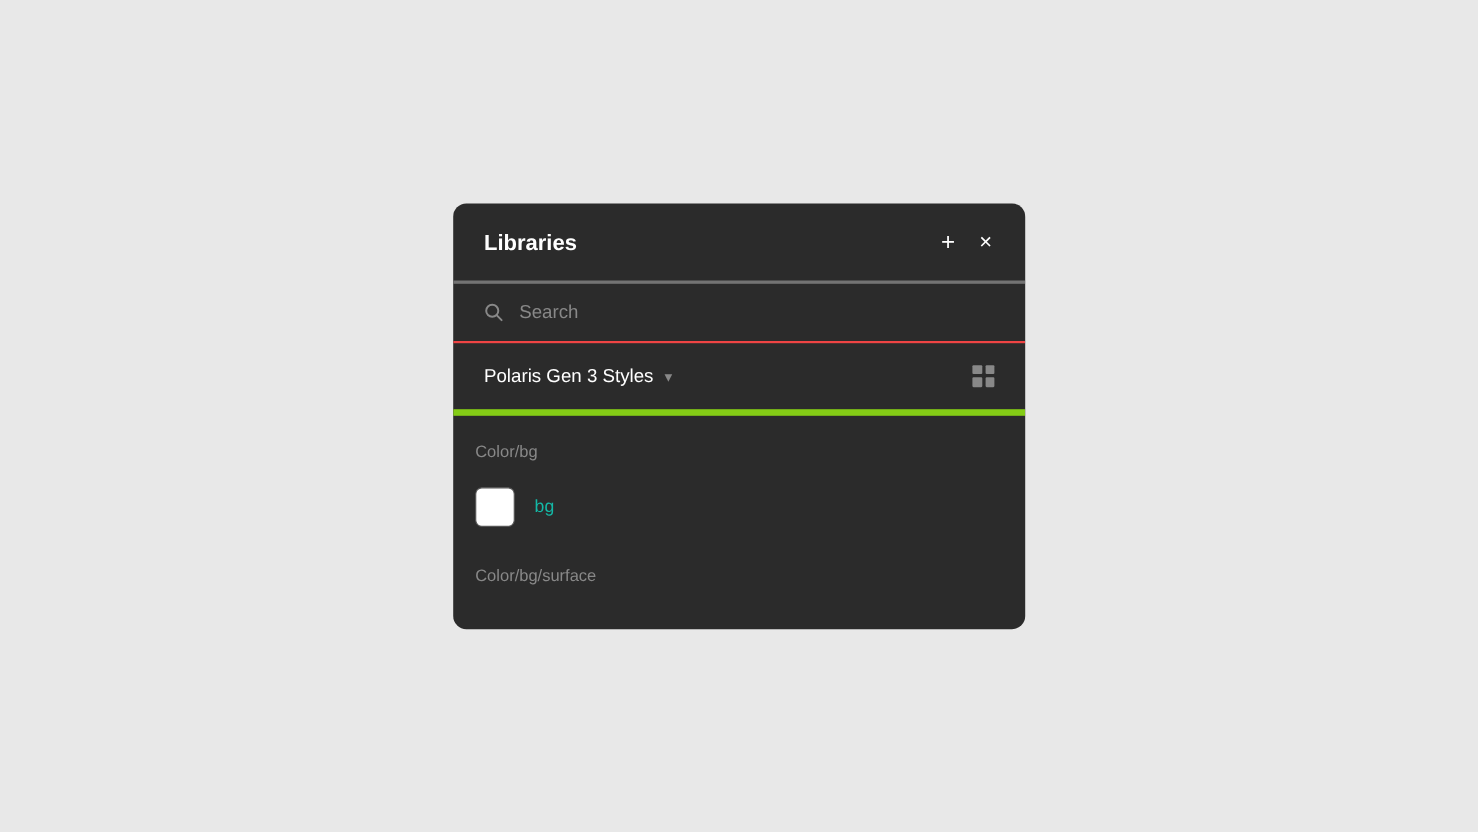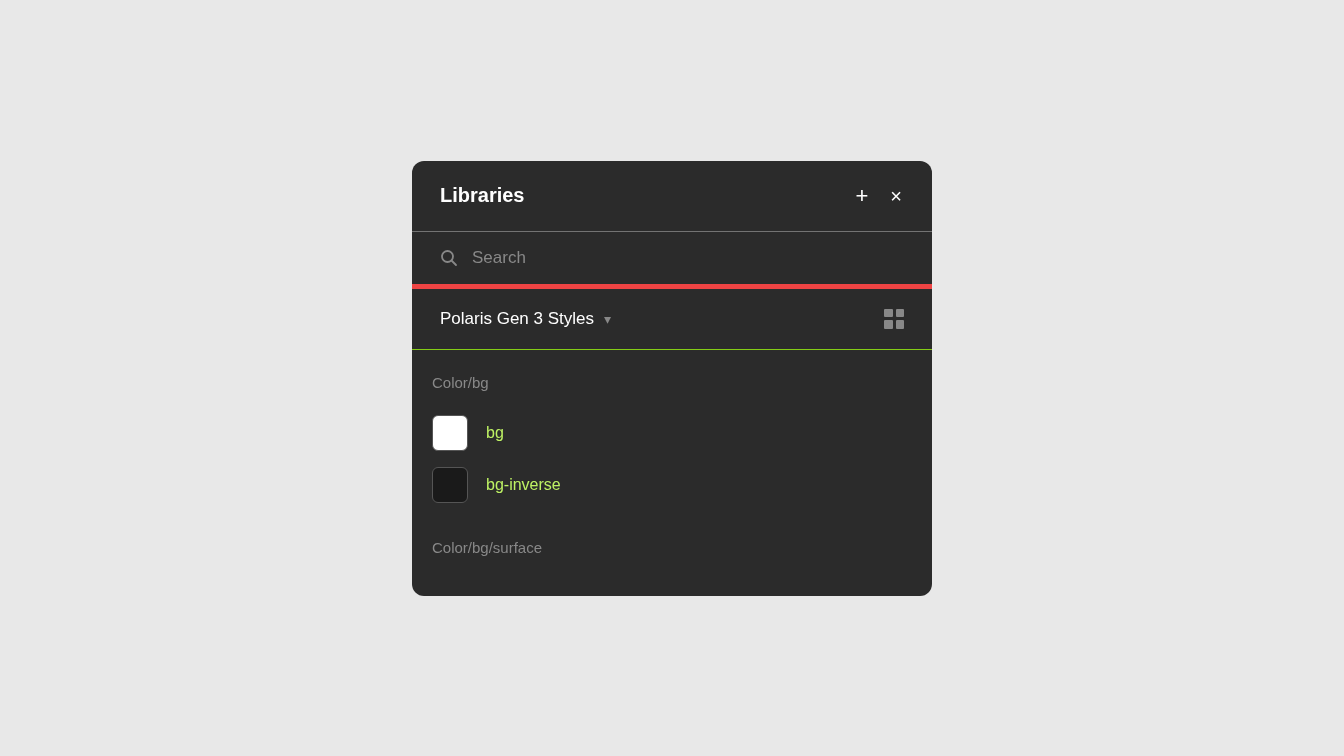--- a/index.html
+++ b/index.html
@@ -21,24 +21,24 @@
     .panel {
       width: 520px;
       background-color: #2b2b2b;
       border-radius: 12px;
       overflow: hidden;
       color: #ffffff;
     }
 
     .panel-header {
       display: flex;
-      align-items: center;
+      align-items: flex-end;
       justify-content: space-between;
       padding: 22px 28px;
-      border-bottom: 1px solid #737373;
+      border-bottom: 3px solid #737373;
     }
 
     .panel-title {
       font-size: 20px;
       font-weight: 700;
       color: #ffffff;
     }
 
     .header-actions {
       display: flex;
@@ -66,21 +66,21 @@
     .close-icon {
       font-size: 20px;
       line-height: 1;
       font-weight: 300;
     }
 
     .search-section {
       display: flex;
       align-items: center;
       padding: 16px 28px;
-      border-bottom: 5px solid #ef4444;
+      border-bottom: 2px solid #ef4444;
       gap: 14px;
     }
 
     .search-icon-svg {
       color: #888888;
       flex-shrink: 0;
     }
 
     .search-input {
       background: none;
@@ -94,21 +94,21 @@
 
     .search-input::placeholder {
       color: #888888;
     }
 
     .library-selector {
       display: flex;
       align-items: center;
       justify-content: space-between;
       padding: 20px 28px;
-      border-bottom: 1px solid #84cc16;
+      border-bottom: 6px solid #84cc16;
       cursor: pointer;
     }
 
     .library-name-row {
       display: flex;
       align-items: center;
       gap: 10px;
     }
 
     .library-name {
@@ -192,21 +192,21 @@
       border: 1px solid #555555;
     }
 
     .color-swatch.medium-gray {
       background-color: #e0e0e0;
       border: 1px solid #555555;
     }
 
     .color-name {
       font-size: 16px;
-      color: #bef264;
+      color: #14b8a6;
     }
   </style>
 </head>
 <body>
 
 <div class="panel">
 
   <div class="panel-header">
     <span class="panel-title">Libraries</span>
     <div class="header-actions">
@@ -243,23 +243,19 @@
   </div>
 
   <div class="content-section">
 
     <div class="group-label">Color/bg</div>
     <div class="color-list">
       <div class="color-item">
         <div class="color-swatch white"></div>
         <span class="color-name">bg</span>
       </div>
-      <div class="color-item">
-        <div class="color-swatch black"></div>
-        <span class="color-name">bg-inverse</span>
-      </div>
     </div>
 
     <div class="group-label">Color/bg/surface</div>
 
   </div>
 
 </div>
 
 </body></html>

